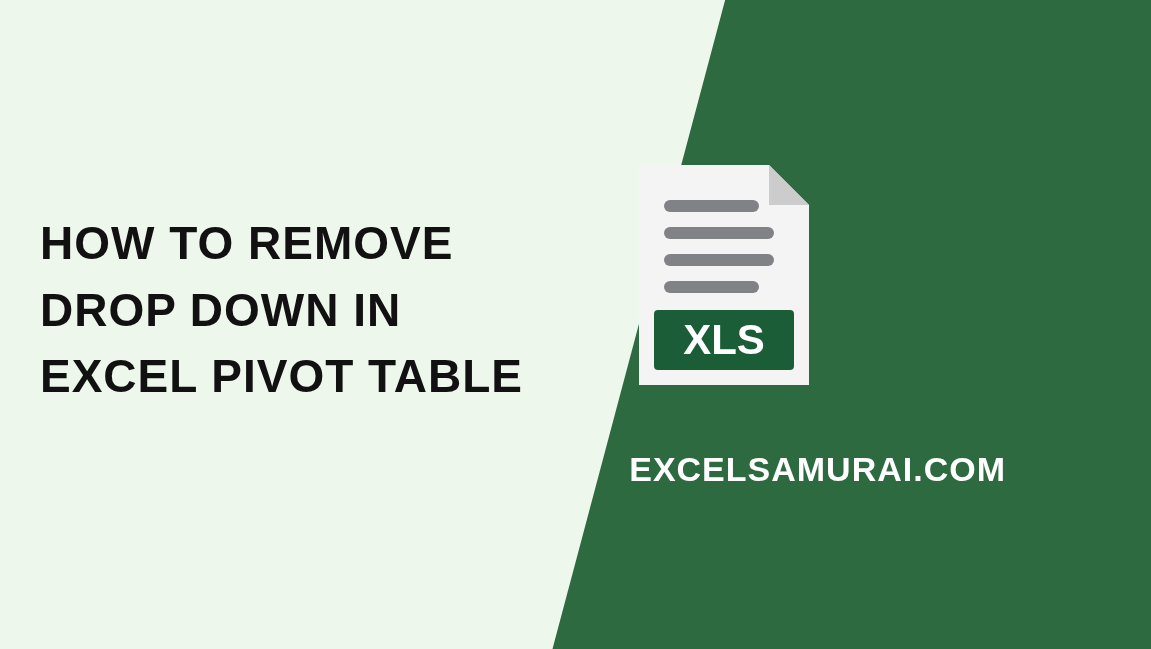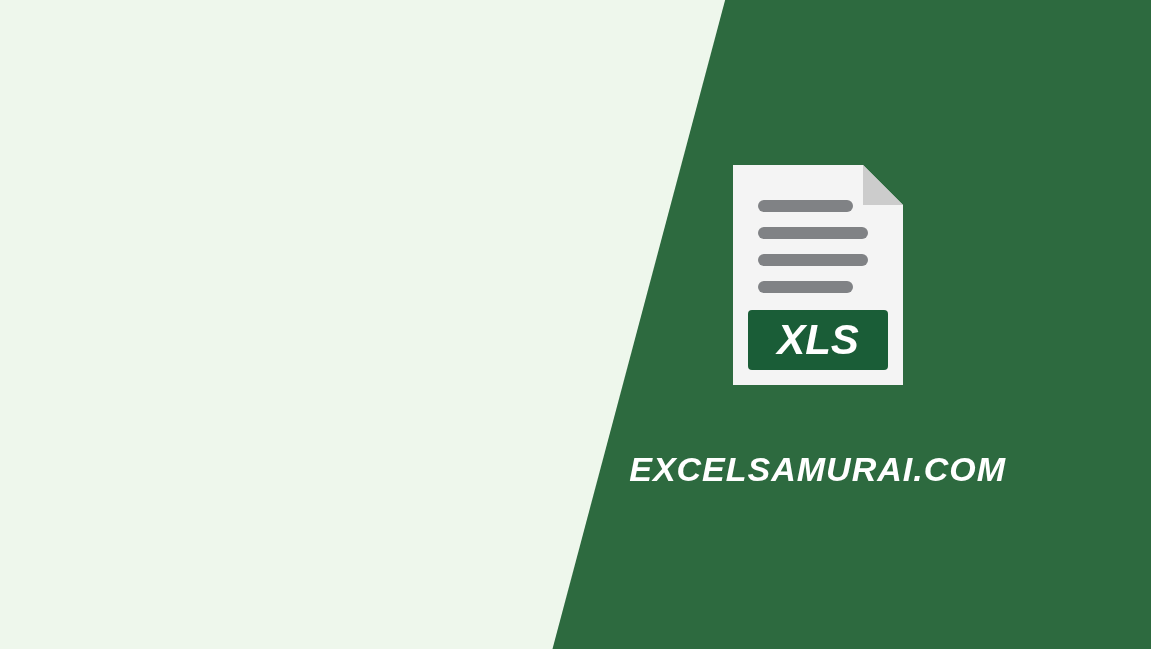--- a/index.html
+++ b/index.html
@@ -39,22 +39,20 @@
       letter-spacing: 1px;
       line-height: 1.45;
       text-transform: uppercase;
     }
     .right-content {
       position: absolute;
       right: 145px;
       top: 155px;
       display: flex;
       flex-direction: column;
-      align-items: center;
-      font-style: italic;
     }
     .xls-icon {
       position: relative;
       width: 190px;
       height: 240px;
       margin-bottom: 55px;
     }
     .website-text {
       color: #fff;
       font-size: 34px;
@@ -62,20 +60,23 @@
       letter-spacing: 1px;
       text-transform: uppercase;
     }
   </style>
 </head>
 <body>
 
 <div class="container">
   <div class="green-panel"></div>
 
+  <div class="title-text">
+    <span>HOW TO REMOVE<br>DROP DOWN IN<br>EXCEL PIVOT TABLE</span>
+  </div>
 
   <div class="right-content">
     <div class="xls-icon">
       <svg width="190" height="240" viewBox="0 0 190 240">
         <path d="M 10 10 L 140 10 L 180 50 L 180 230 L 10 230 Z" fill="#f4f4f4" stroke="none"></path>
         <path d="M 140 10 L 140 50 L 180 50 Z" fill="#cccccc"></path>
         <rect x="35" y="45" width="95" height="12" rx="6" fill="#808285"></rect>
         <rect x="35" y="72" width="110" height="12" rx="6" fill="#808285"></rect>
         <rect x="35" y="99" width="110" height="12" rx="6" fill="#808285"></rect>
         <rect x="35" y="126" width="95" height="12" rx="6" fill="#808285"></rect>

